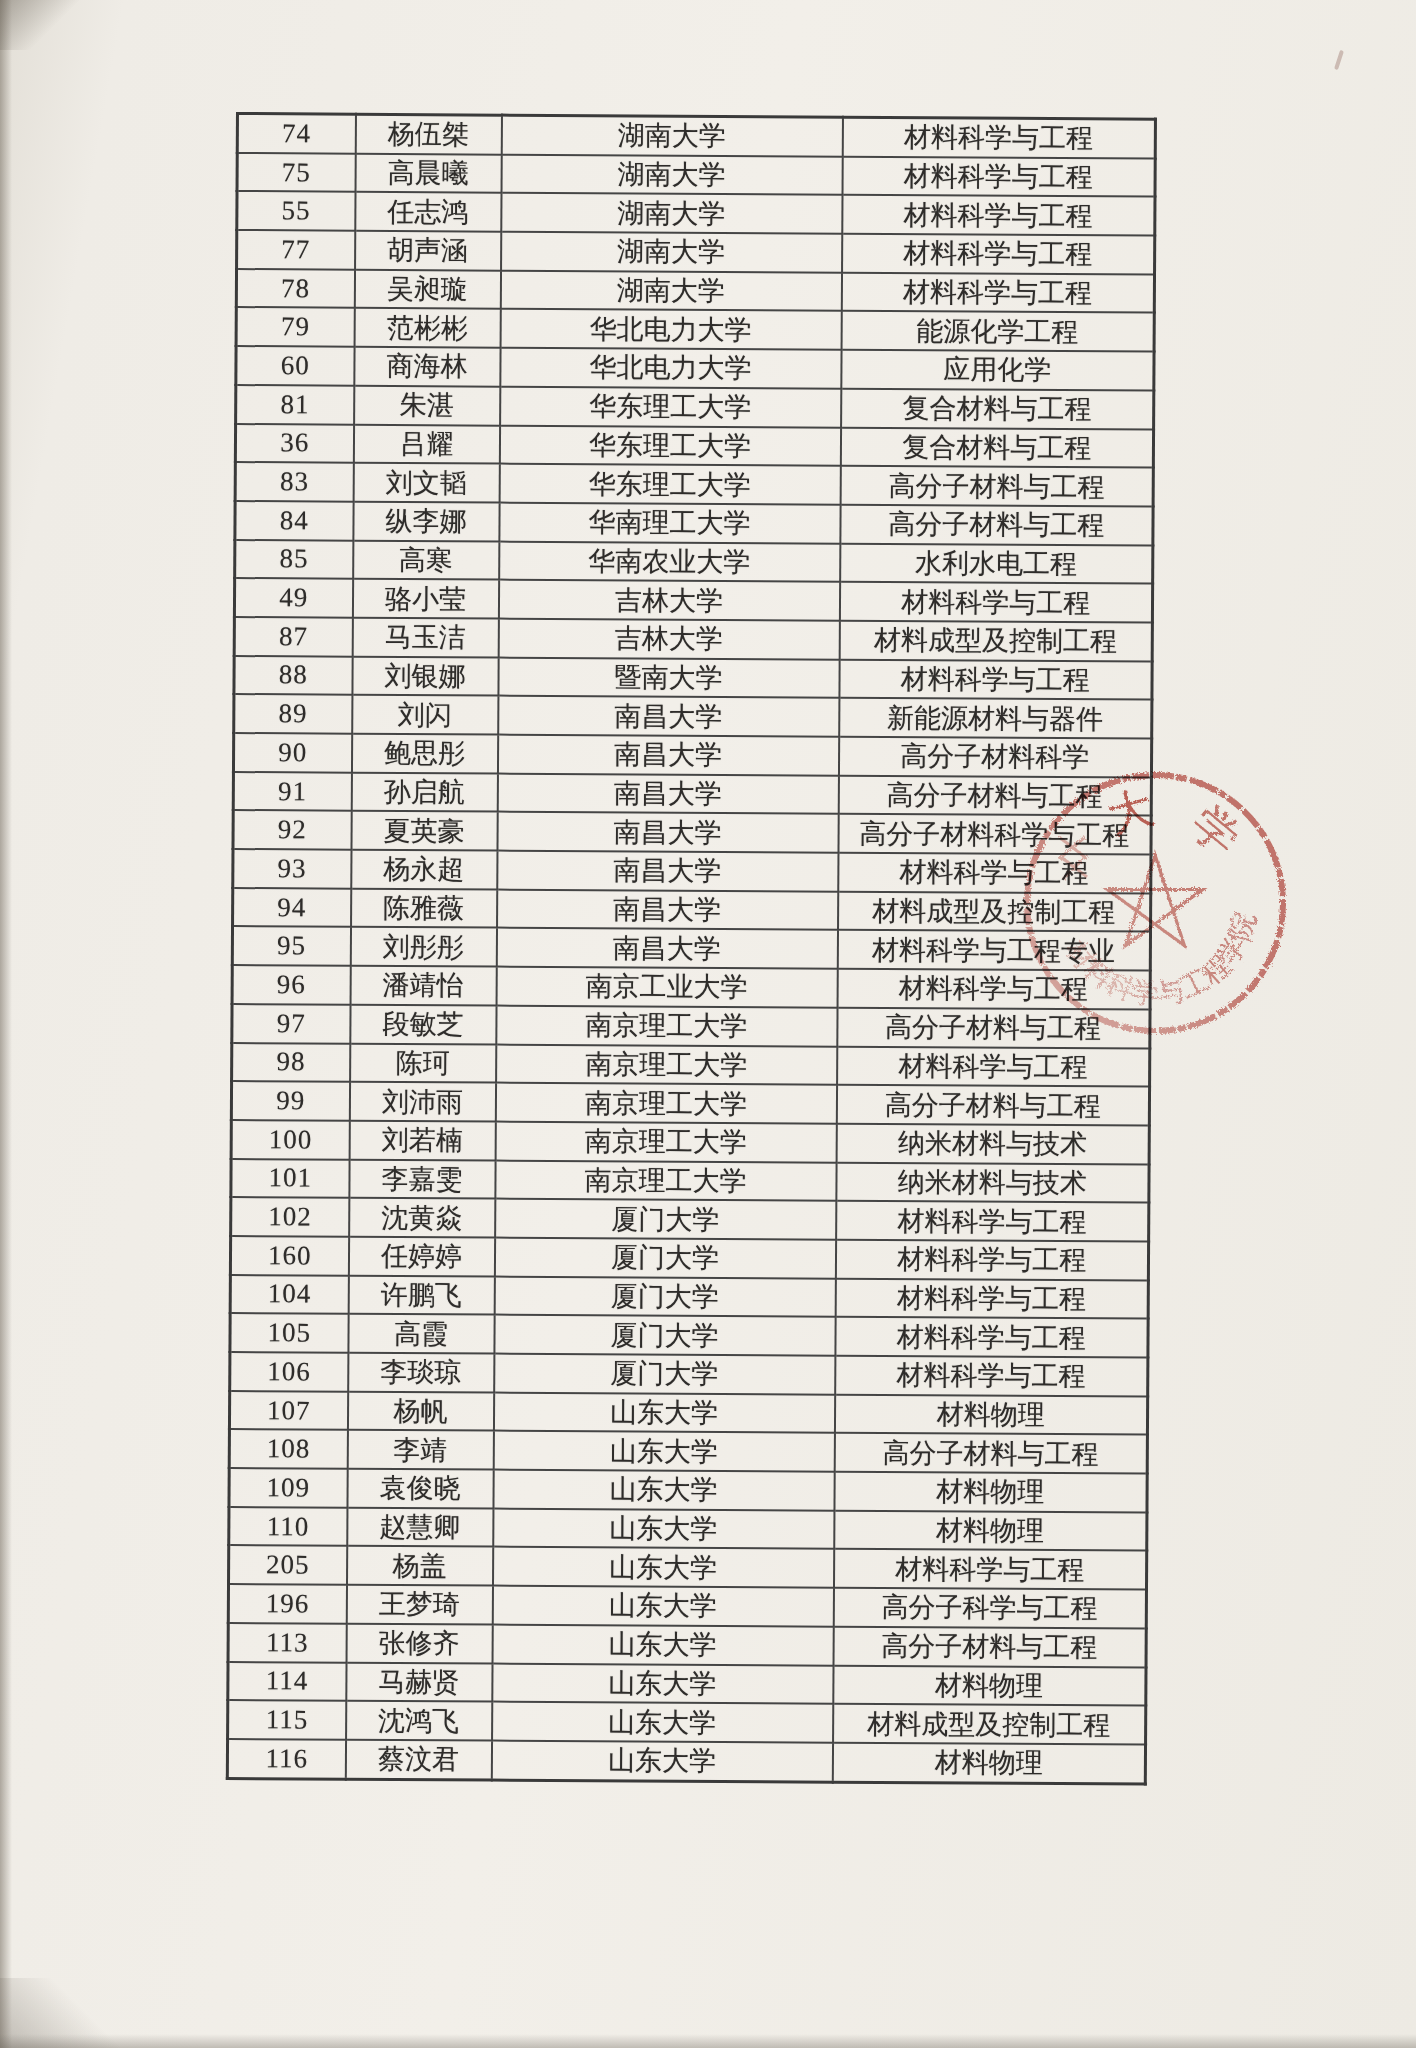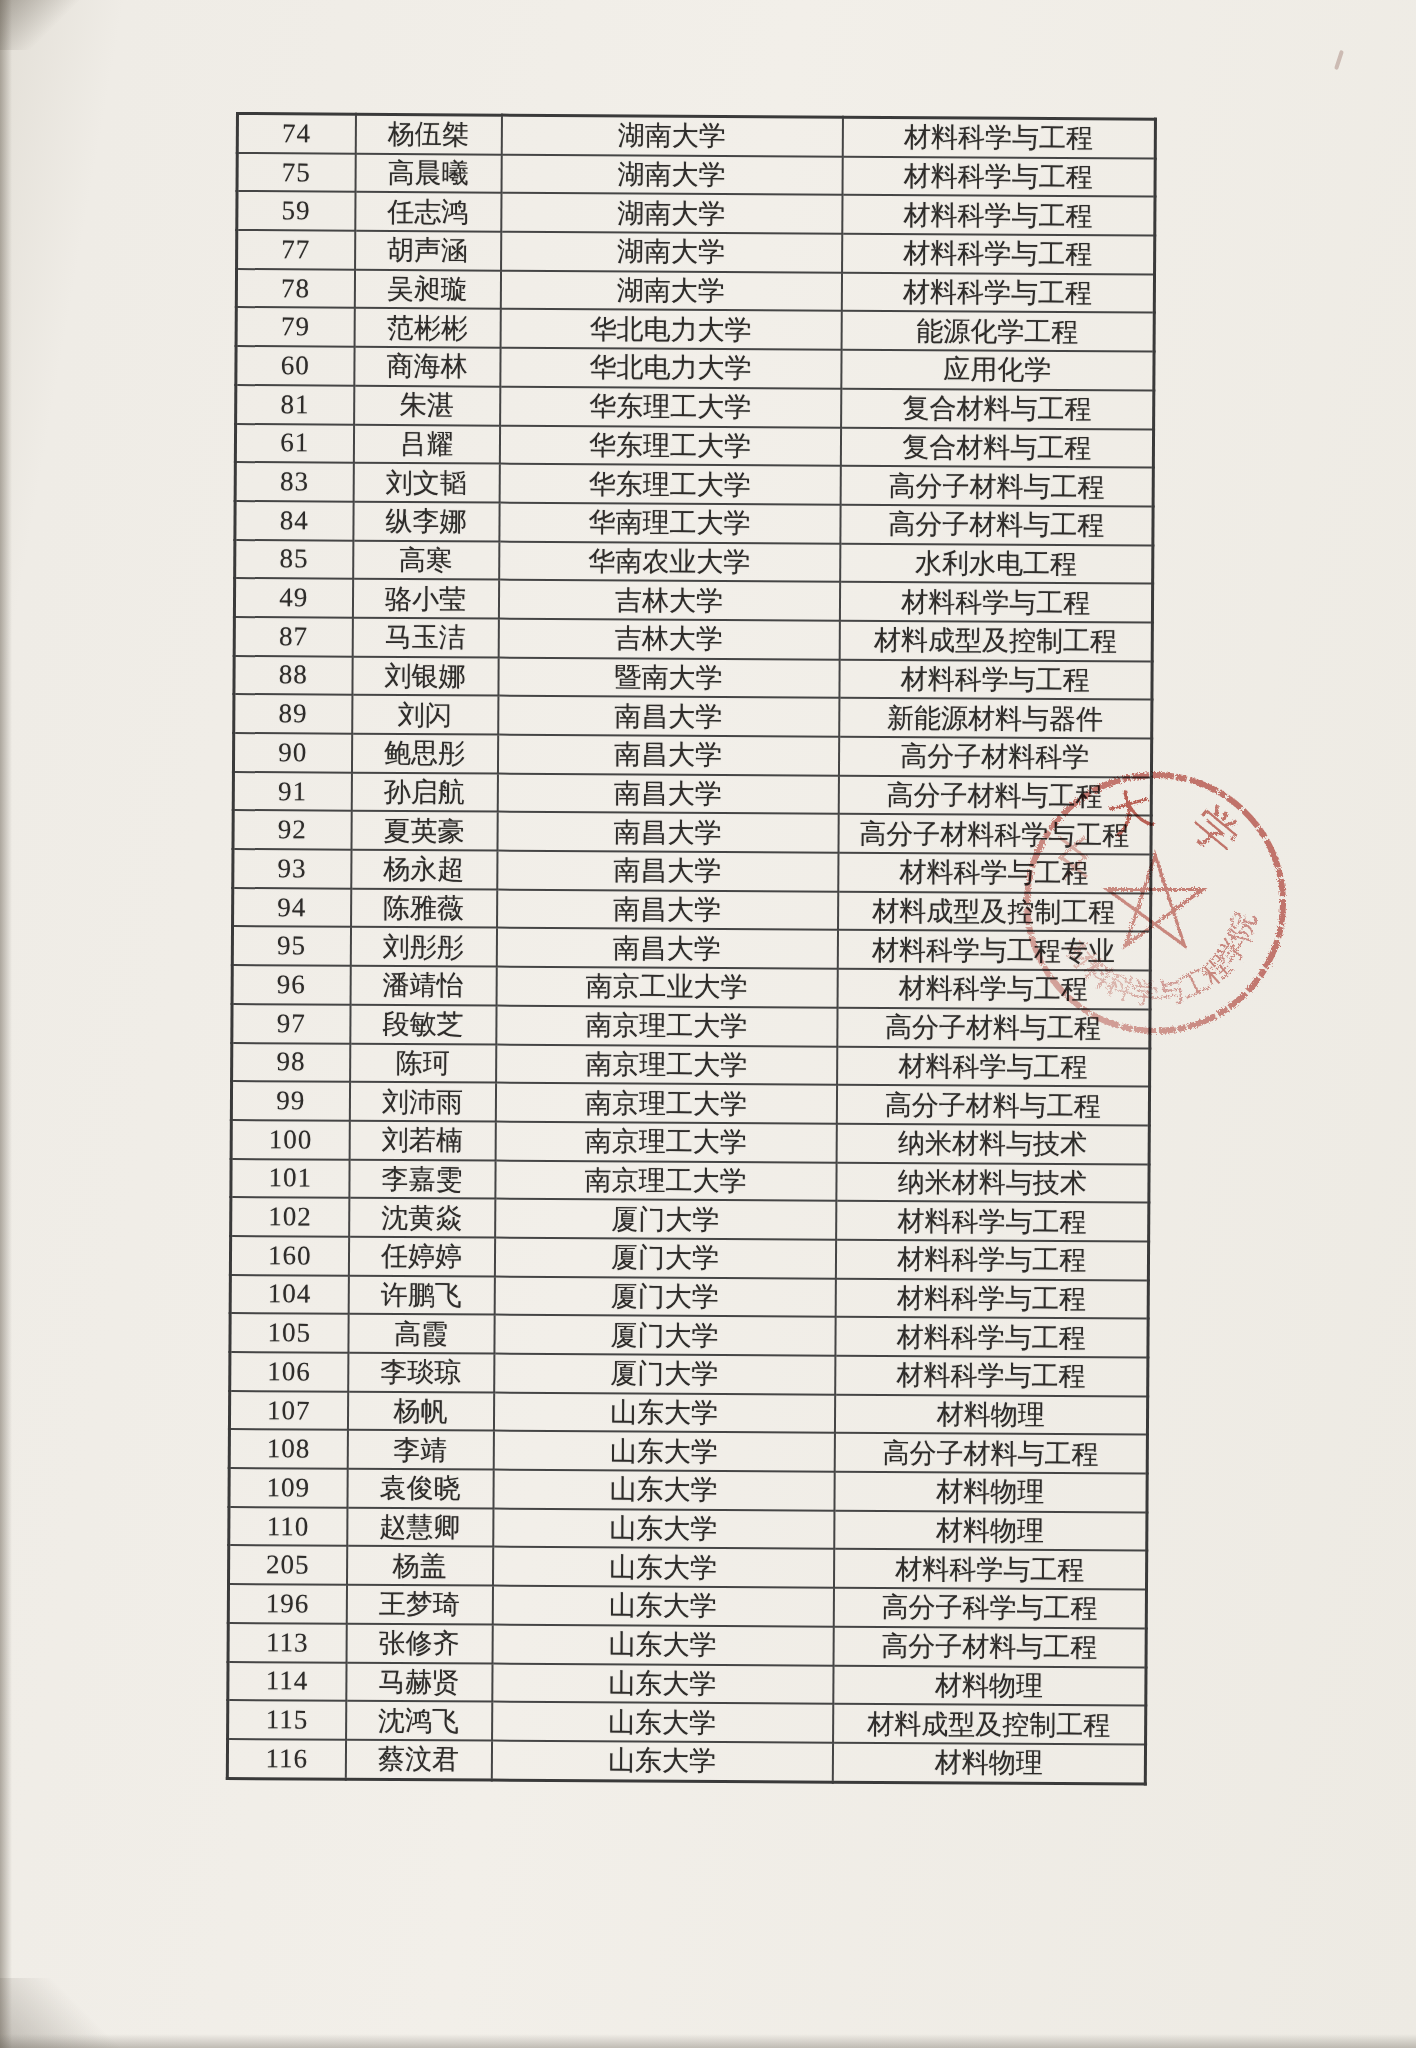--- a/index.html
+++ b/index.html
@@ -79,21 +79,21 @@
             <td class="c-univ">湖南大学</td>
             <td class="c-major">材料科学与工程</td>
           </tr>
           <tr>
             <td class="c-no">75</td>
             <td class="c-name">高晨曦</td>
             <td class="c-univ">湖南大学</td>
             <td class="c-major">材料科学与工程</td>
           </tr>
           <tr>
-            <td class="c-no">59</td>
+            <td class="c-no">55</td>
             <td class="c-name">任志鸿</td>
             <td class="c-univ">湖南大学</td>
             <td class="c-major">材料科学与工程</td>
           </tr>
           <tr>
             <td class="c-no">77</td>
             <td class="c-name">胡声涵</td>
             <td class="c-univ">湖南大学</td>
             <td class="c-major">材料科学与工程</td>
           </tr>
@@ -115,21 +115,21 @@
             <td class="c-univ">华北电力大学</td>
             <td class="c-major">应用化学</td>
           </tr>
           <tr>
             <td class="c-no">81</td>
             <td class="c-name">朱湛</td>
             <td class="c-univ">华东理工大学</td>
             <td class="c-major">复合材料与工程</td>
           </tr>
           <tr>
-            <td class="c-no">61</td>
+            <td class="c-no">36</td>
             <td class="c-name">吕耀</td>
             <td class="c-univ">华东理工大学</td>
             <td class="c-major">复合材料与工程</td>
           </tr>
           <tr>
             <td class="c-no">83</td>
             <td class="c-name">刘文韬</td>
             <td class="c-univ">华东理工大学</td>
             <td class="c-major">高分子材料与工程</td>
           </tr>

